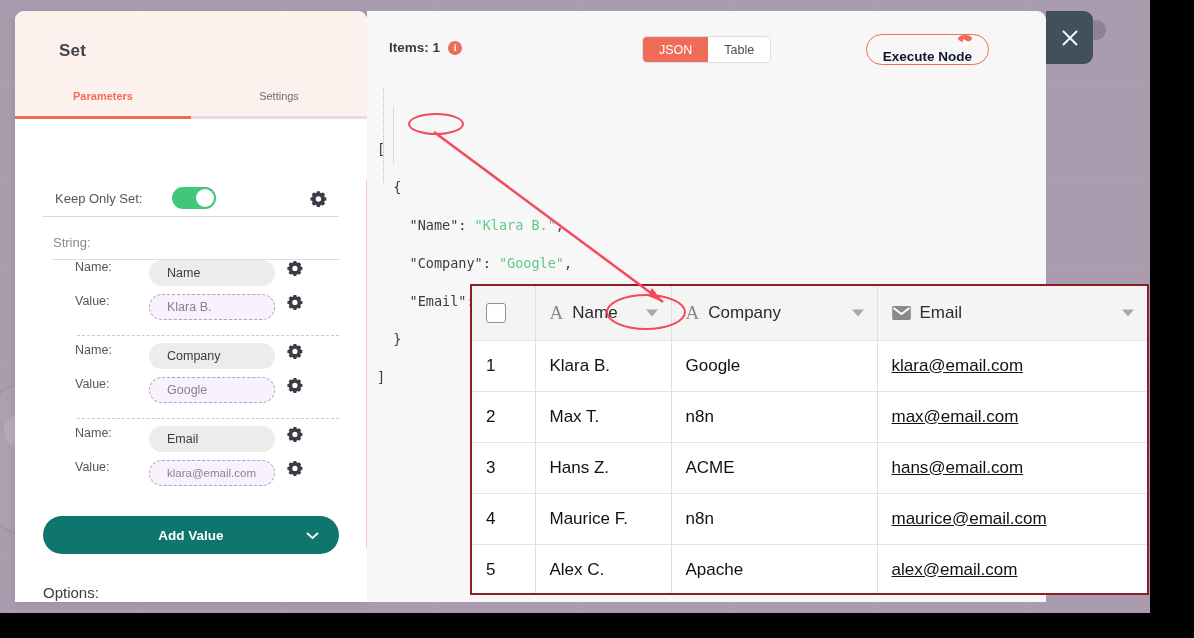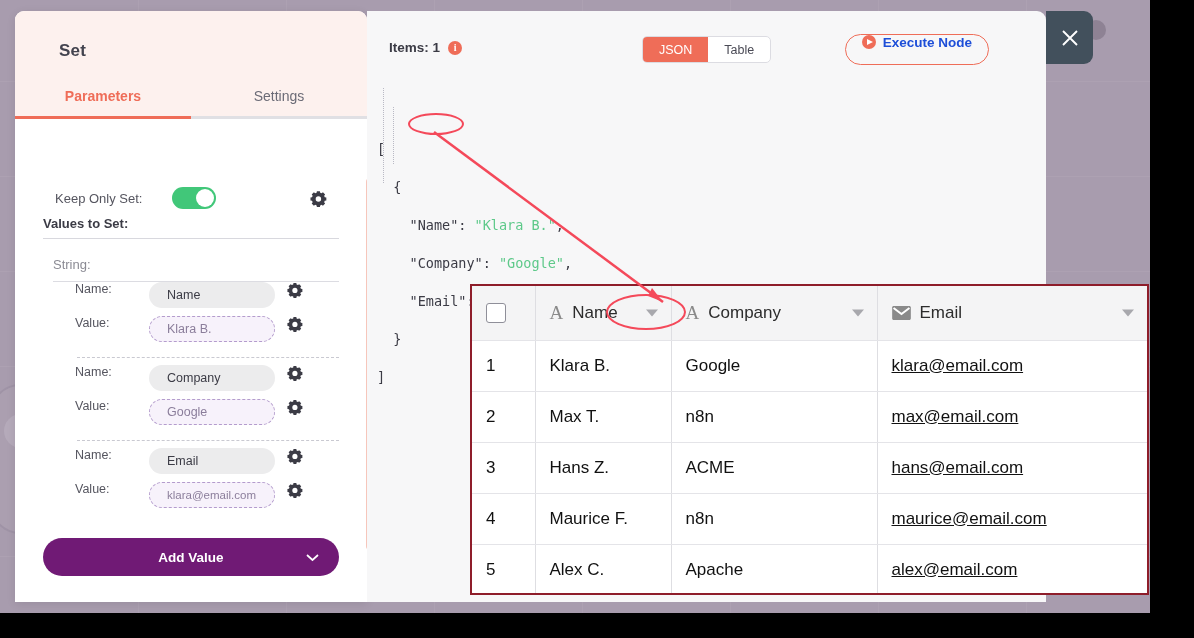--- a/index.html
+++ b/index.html
@@ -75,21 +75,21 @@
     left: 0; bottom: 0;
     width: 100%;
     height: 42px;
     display: flex;
   }
   .tab {
     flex: 1;
     display: flex;
     align-items: center;
     justify-content: center;
-    font-size: 14px;
+    font-size: 11px;
     color: #6b6b76;
     cursor: pointer;
     position: relative;
     padding-bottom: 4px;
   }
   .tab.active { color: #ef6d58; font-weight: 700; }
   .tab-underline {
     position: absolute;
     left: 0; bottom: 0;
     height: 3px;
@@ -197,21 +197,21 @@
   }
   .dashed-sep {
     border-top: 1px dashed #c9c9d1;
     margin: 7px 16px 7px 50px;
   }
 
   .add-value {
     margin: 22px 16px 0 16px;
     height: 38px;
     border-radius: 19px;
-    background: #701a75;
+    background: #0f766e;
     color: #fff;
     font-size: 13.5px;
     font-weight: 600;
     display: flex;
     align-items: center;
     justify-content: center;
     position: relative;
     cursor: pointer;
   }
   .add-value .chev {
@@ -282,29 +282,30 @@
     cursor: pointer;
   }
   .seg div.on { background: #ef6d58; color: #fff; }
 
   .execute-btn {
     position: absolute;
     right: 57px; top: 23px;
     height: 31px;
     border: 1.4px solid #ef6d58;
     border-radius: 16px;
-    color: #1d4ed8;
+    color: #0f172a;
     font-size: 13.5px;
     font-weight: 600;
     display: flex;
-    align-items: flex-start;
+    align-items: flex-end;
     gap: 7px;
     padding: 0 16px;
     background: transparent;
     cursor: pointer;
+    flex-direction: column;
   }
   .play-icon {
     width: 14px; height: 14px;
     border-radius: 50%;
     background: #ef6d58;
     position: relative;
   }
   .play-icon::after {
     content: "";
     position: absolute;
@@ -475,21 +476,20 @@
           <div class="knob"></div>
         </div>
         <span class="gear">
           <svg viewBox="0 0 18 18" width="17" height="17" fill="currentColor">
             <path d="M7.3 1.2h3.2l.3 1.7 1.5.6 1.4-1 2.3 2.3-1 1.4.6 1.5 1.7.3v3.2l-1.7.3-.6 1.5 1 1.4-2.3 2.3-1.4-1-1.5.6-.3 1.7H7.3l-.3-1.7-1.5-.6-1.4 1-2.3-2.3 1-1.4-.6-1.5-1.7-.3V7.9l1.7-.3.6-1.5-1-1.4 2.3-2.3 1.4 1 1.5-.6z"></path>
             <circle cx="8.9" cy="9.5" r="2.9" fill="#fff"></circle>
           </svg>
         </span>
       </div>
 
-      <div class="section-label">Values to Set:</div>
       <div class="hr"></div>
 
       <div class="string-label">String:</div>
       <div class="hr-thin" style="margin-left:26px"></div>
 
       <div class="kv-group">
         <div class="kv-row">
           <span class="kv-label">Name:</span>
           <div class="pill">Name</div>
           <span class="kv-gear">

